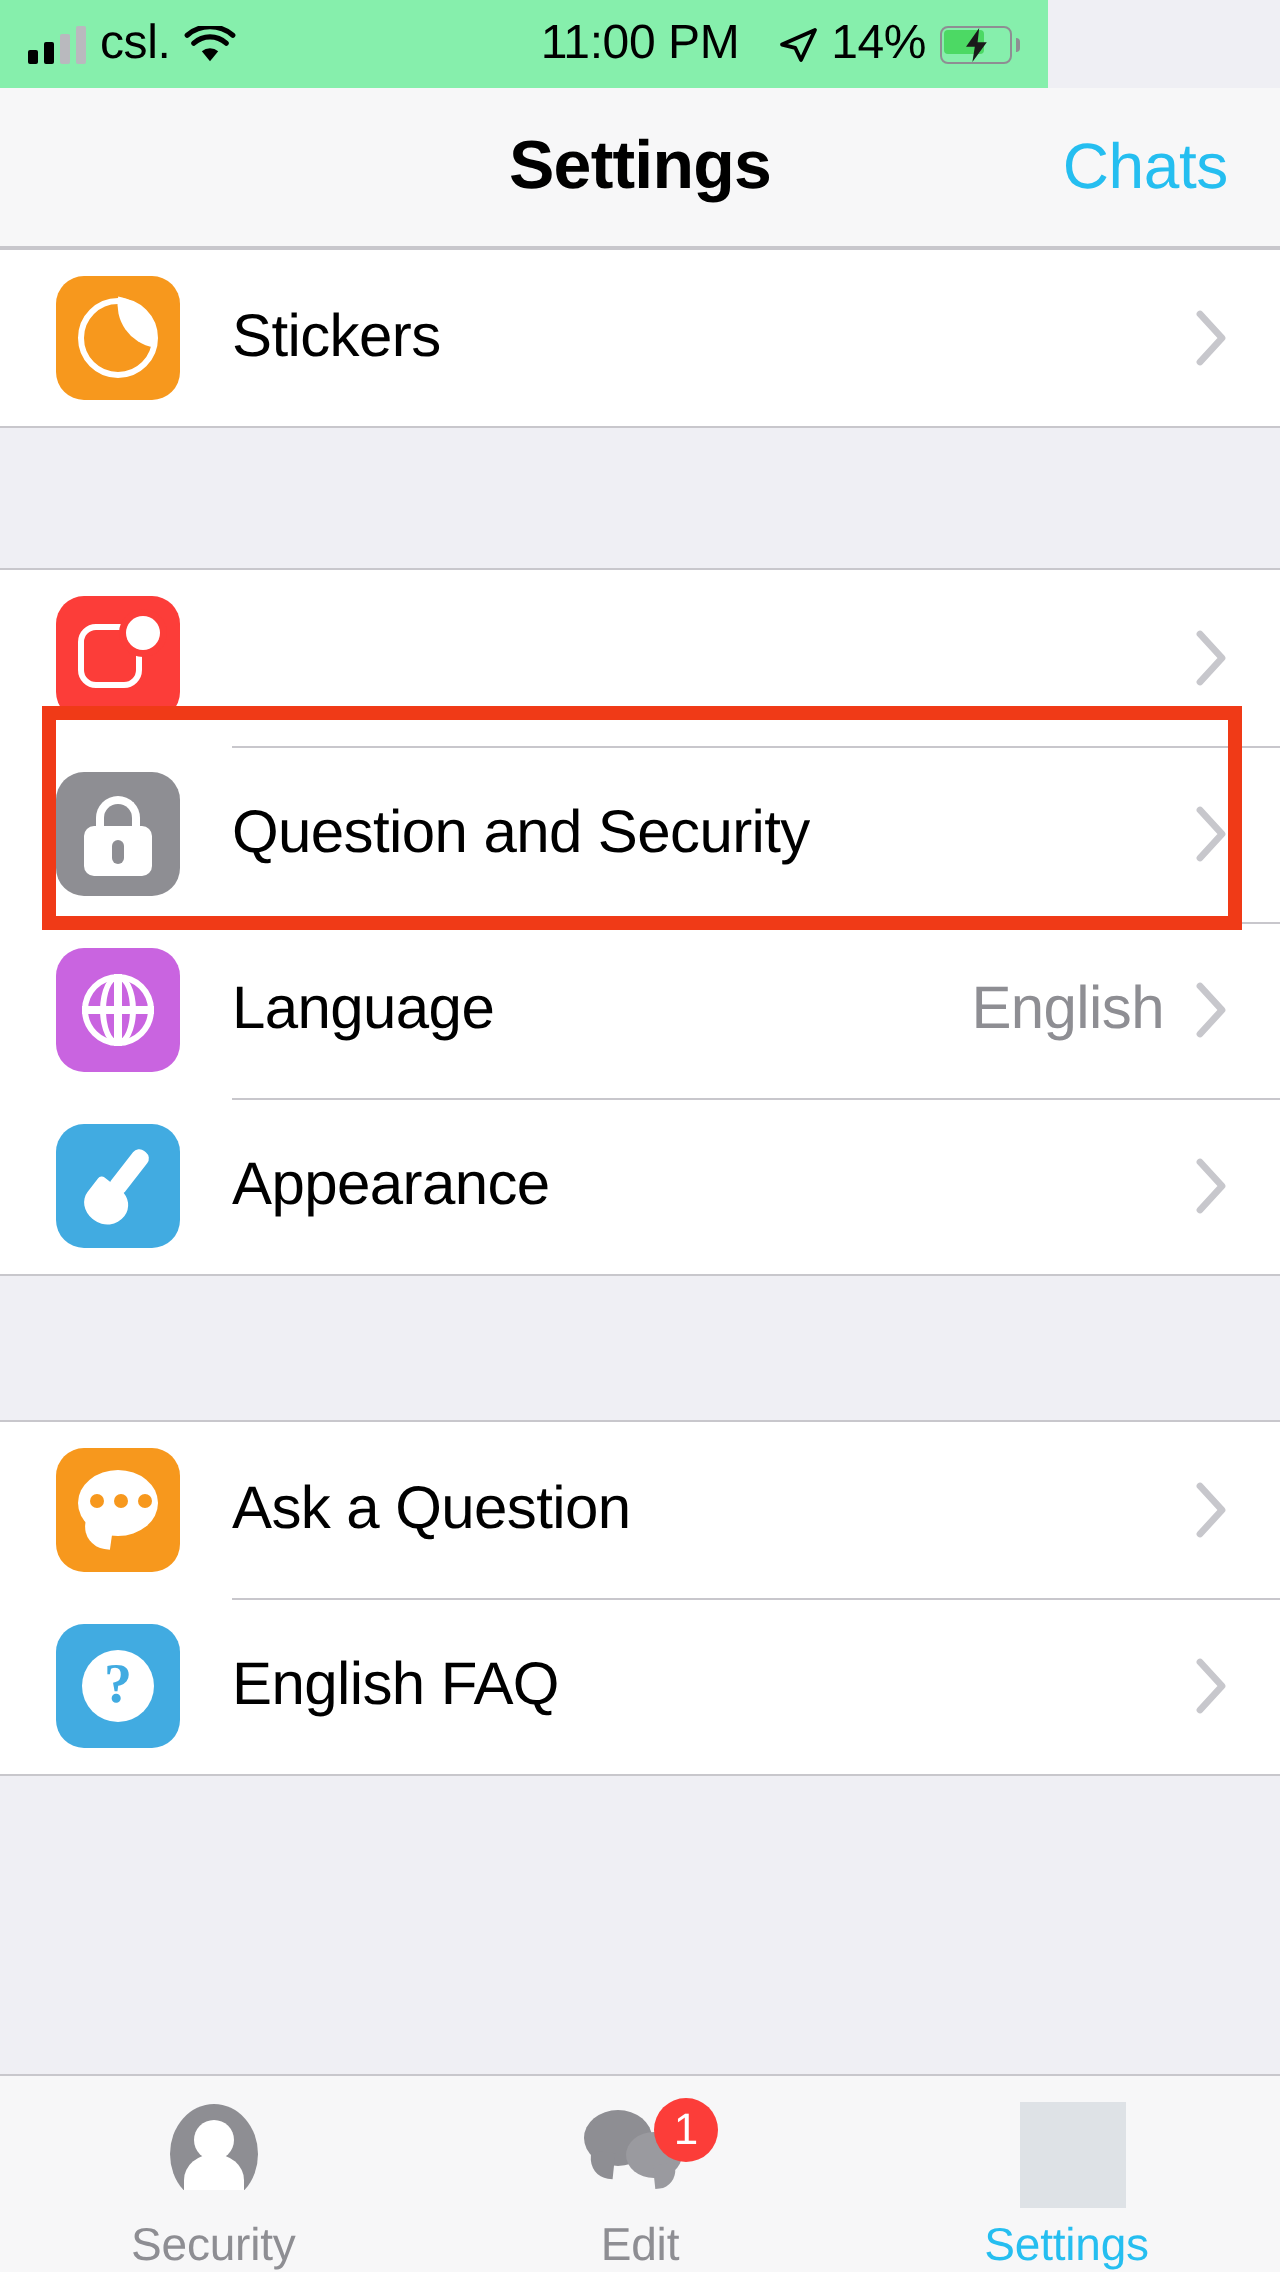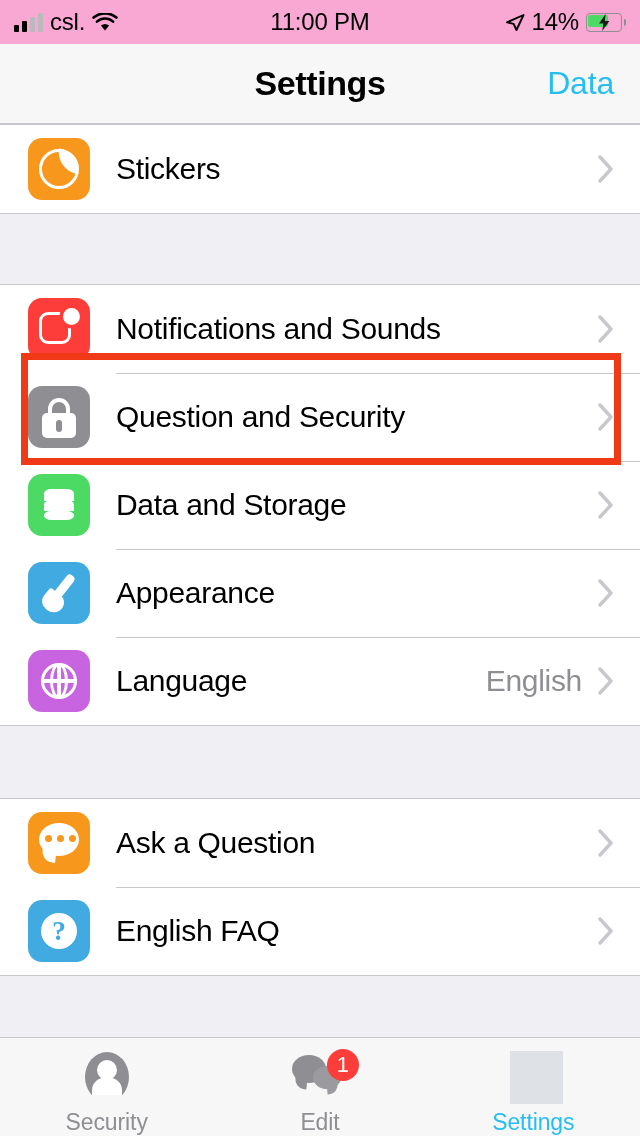--- a/index.html
+++ b/index.html
@@ -7,22 +7,22 @@
     width:640px; height:1136px;
     font-family:"Liberation Sans", sans-serif;
     background:#EFEFF4;
     overflow:hidden;
     -webkit-font-smoothing:antialiased;
   }
   #screen { position:relative; width:640px; height:1136px; background:#EFEFF4; }
 
   
   #status-bar {
-    position:absolute; top:0; left:0; width:640px; height:44px;
-    background:#f9a8d4;
+    position:absolute; top:0; left:0; width:524px; height:44px;
+    background:#86efac;
     display:flex; align-items:center;
   }
   #status-left  { position:absolute; left:14px; top:0; height:44px; display:flex; align-items:center; gap:7px; }
   #status-center{ position:absolute; left:0; top:0; width:640px; height:44px; display:flex; align-items:center; justify-content:center; }
   #status-right { position:absolute; right:14px; top:0; height:44px; display:flex; align-items:center; gap:7px; }
   .sb-text { font-size:24px; font-weight:400; color:#000; letter-spacing:-0.2px; }
 
   .signal-bars { display:flex; align-items:flex-end; gap:3px; height:19px; }
   .signal-bars i { display:block; width:5px; border-radius:1px; background:#000; }
   .signal-bars i.off { background:#B9B9BE; }
@@ -314,21 +314,21 @@
           <svg width="13" height="17" viewBox="0 0 13 17">
             <path d="M7.6 0 L1 9.4 L5.4 9.4 L4.2 17 L11.4 7.1 L6.8 7.1 Z" fill="#1a1a1a"></path>
           </svg>
         </span>
       </span>
     </div>
   </div>
 
   <div id="nav-bar">
     <div id="nav-title">Settings</div>
-    <button id="nav-edit">Data</button>
+    <button id="nav-edit">Chats</button>
   </div>
 
   <div id="content">
 
     <div class="group">
       <div class="row">
         <span class="row-icon ic-stickers">
           <span class="circ"></span>
             <span class="leaf"></span>
         </span>
@@ -343,21 +343,20 @@
 
     <div class="gap"></div>
 
     <div class="group">
 
       <div class="row">
         <span class="row-icon ic-notifications">
           <span class="sq"></span>
             <span class="dot"></span>
         </span>
-        <span class="row-label">Notifications and Sounds</span>
         <span class="chev">
           <svg width="16" height="28" viewBox="0 0 16 28">
               <path d="M2 2 L13 14 L2 26" stroke="#C7C7CC" stroke-width="3.4" fill="none" stroke-linecap="round" stroke-linejoin="round"></path>
             </svg>
         </span>
       </div>
 
       <div class="row">
         <span class="row-icon ic-privacy">
           <span class="shackle"></span>
@@ -365,59 +364,43 @@
             <span class="key"></span>
         </span>
         <span class="row-label">Question and Security</span>
         <span class="chev">
           <svg width="16" height="28" viewBox="0 0 16 28">
               <path d="M2 2 L13 14 L2 26" stroke="#C7C7CC" stroke-width="3.4" fill="none" stroke-linecap="round" stroke-linejoin="round"></path>
             </svg>
         </span>
       </div>
 
-      <div class="row">
-        <span class="row-icon ic-data">
-          <span class="side"></span>
-            <span class="d1"></span>
-            <span class="m1"></span>
-            <span class="d2"></span>
-            <span class="m2"></span>
-            <span class="d3"></span>
-        </span>
-        <span class="row-label">Data and Storage</span>
-        <span class="chev">
-          <svg width="16" height="28" viewBox="0 0 16 28">
-              <path d="M2 2 L13 14 L2 26" stroke="#C7C7CC" stroke-width="3.4" fill="none" stroke-linecap="round" stroke-linejoin="round"></path>
-            </svg>
-        </span>
-      </div>
-
-      <div class="row">
-        <span class="row-icon ic-appearance">
-          <span class="handle"></span>
-            <span class="tip"></span>
-        </span>
-        <span class="row-label">Appearance</span>
-        <span class="chev">
-          <svg width="16" height="28" viewBox="0 0 16 28">
-              <path d="M2 2 L13 14 L2 26" stroke="#C7C7CC" stroke-width="3.4" fill="none" stroke-linecap="round" stroke-linejoin="round"></path>
-            </svg>
-        </span>
-      </div>
 
       <div class="row">
         <span class="row-icon ic-language">
           <span class="globe"></span>
             <span class="mh"></span>
             <span class="mv"></span>
             <span class="ell"></span>
         </span>
         <span class="row-label">Language</span>
         <span class="row-value">English</span>
+        <span class="chev">
+          <svg width="16" height="28" viewBox="0 0 16 28">
+              <path d="M2 2 L13 14 L2 26" stroke="#C7C7CC" stroke-width="3.4" fill="none" stroke-linecap="round" stroke-linejoin="round"></path>
+            </svg>
+        </span>
+      </div>
+
+      <div class="row">
+        <span class="row-icon ic-appearance">
+          <span class="handle"></span>
+            <span class="tip"></span>
+        </span>
+        <span class="row-label">Appearance</span>
         <span class="chev">
           <svg width="16" height="28" viewBox="0 0 16 28">
               <path d="M2 2 L13 14 L2 26" stroke="#C7C7CC" stroke-width="3.4" fill="none" stroke-linecap="round" stroke-linejoin="round"></path>
             </svg>
         </span>
       </div>
 
     </div>
 
     <div class="gap short"></div>

